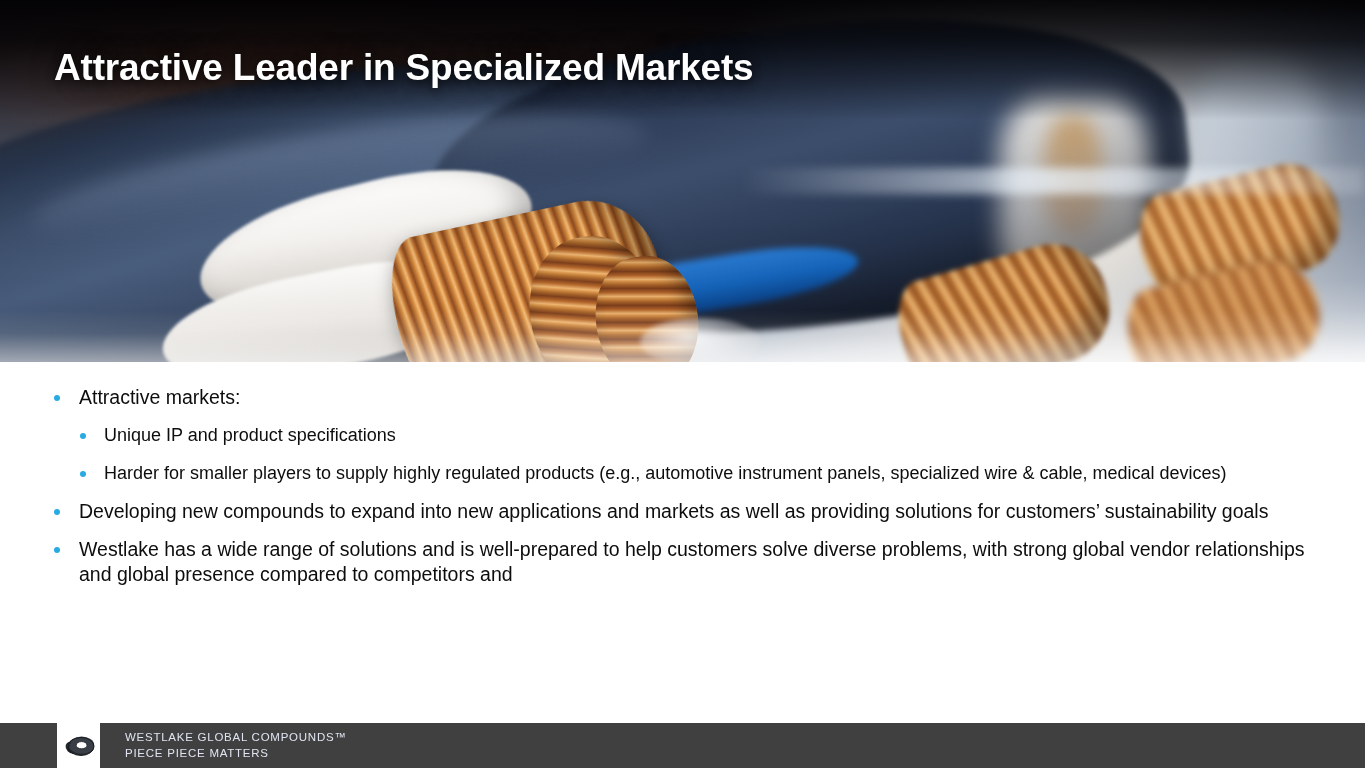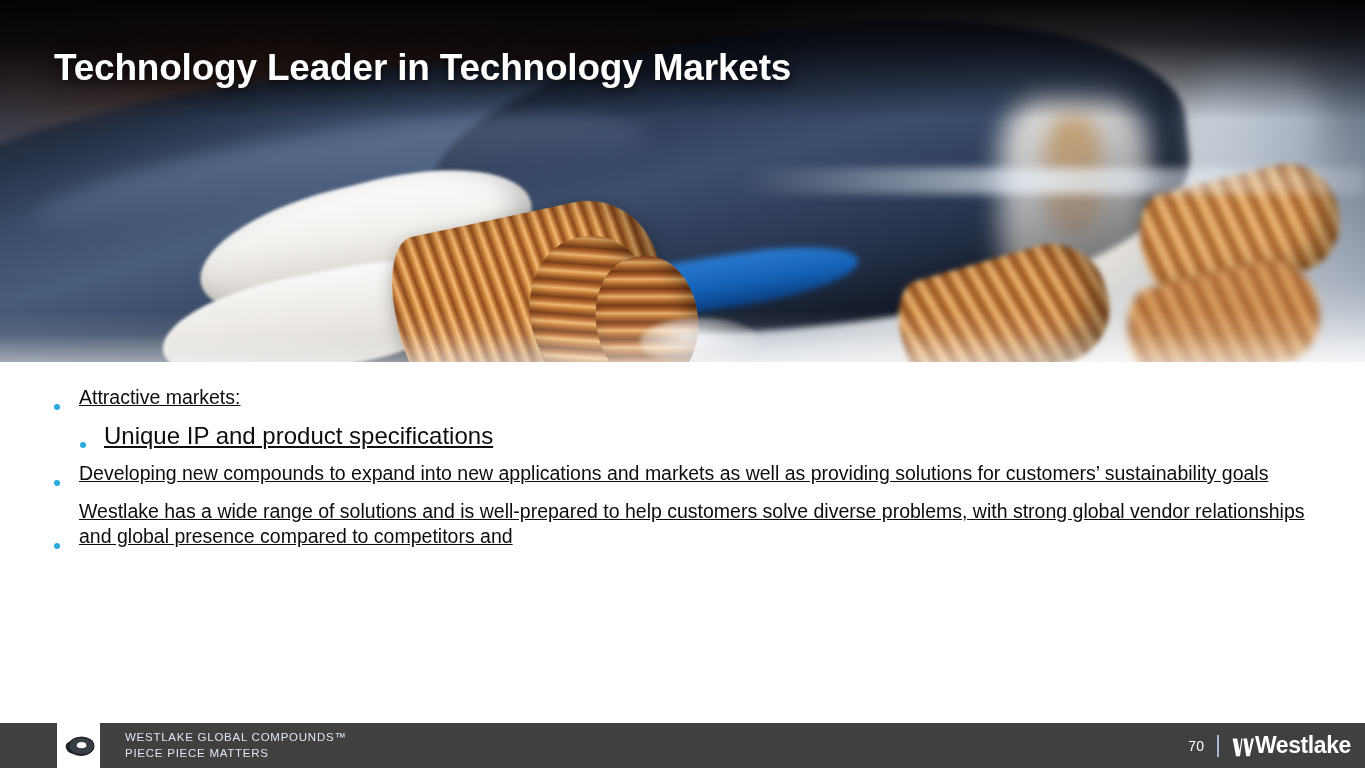--- a/index.html
+++ b/index.html
@@ -321,23 +321,22 @@
   
   .body {
     position: absolute;
     left: 0;
     top: 372px;
     width: 1365px;
   }
   .bullet-l1, .bullet-l2 {
     position: relative;
     display: flex;
-    align-items: flex-end;
+    align-items: flex-start;
     color: #101010;
-    text-decoration: underline;
   }
   .bullet-l1 {
     margin: 0 54px 0 54px;
     padding-top: 13px;
   }
   .bullet-l2 {
     margin: 0 54px 0 80px;
     padding-top: 13px;
   }
   .dot {
@@ -348,21 +347,21 @@
     background: #29ABE2;
     margin-top: 10px;
   }
   .bullet-l1 .dot { margin-right: 19px; }
   .bullet-l2 .dot { margin-right: 18px; }
   .btext {
     font-size: 19.5px;
     line-height: 25px;
     color: #0d0d0d;
   }
-  .bullet-l2 .btext { font-size: 24px; }
+  .bullet-l2 .btext { font-size: 18px; }
 
   
   .footer {
     position: absolute;
     left: 0;
     top: 723px;
     width: 1365px;
     height: 45px;
     background: #404040;
   }
@@ -439,34 +438,38 @@
     <div class="copper-end2"></div>
     <div class="frizz"></div>
     <div class="copper-2"></div>
     <div class="copper-3"></div>
     <div class="copper-4"></div>
     <div class="haze"></div>
     <div class="hero-vignette-top"></div>
     <div class="hero-vignette-bottom"></div>
   </div>
 
-  <div class="slide-title">Technology Leader in Technology Markets</div>
+  <div class="slide-title">Attractive Leader in Specialized Markets</div>
 
   <div class="body">
 
     <div class="bullet-l1">
       <span class="dot"></span>
       <span class="btext">Attractive markets:</span>
     </div>
 
     <div class="bullet-l2">
       <span class="dot"></span>
       <span class="btext">Unique IP and product specifications</span>
     </div>
 
+    <div class="bullet-l2">
+      <span class="dot"></span>
+      <span class="btext">Harder for smaller players to supply highly regulated products (e.g., automotive instrument panels, specialized wire &amp; cable, medical devices)</span>
+    </div>
 
 
     <div class="bullet-l1">
       <span class="dot"></span>
       <span class="btext">Developing new compounds to expand into new applications and markets as well as providing solutions for customers’ sustainability goals</span>
     </div>
 
     <div class="bullet-l1">
       <span class="dot"></span>
       <span class="btext">Westlake has a wide range of solutions and is well-prepared to help customers solve diverse problems, with strong global vendor relationships and global presence compared to competitors and</span>
@@ -486,27 +489,16 @@
         <path d="M7.4 12.4 C5.2 13.6 5.2 16.2 7.5 17.8" fill="none" stroke="#23262b" stroke-width="1.7" stroke-linecap="round"></path>
         <ellipse cx="19" cy="13.5" rx="13" ry="9" fill="none" stroke="#14171b" stroke-width="0.9"></ellipse>
       </svg>
     </div>
 
     <div class="footer-text">
       <div>WESTLAKE GLOBAL COMPOUNDS™</div>
       <div>PIECE PIECE MATTERS</div>
     </div>
 
-    <div class="footer-right">
-      <span class="page-num">70</span>
-      <span class="vdiv"></span>
-      <span class="wordmark">
-        <svg class="wmark" width="22" height="23" viewBox="0 0 22 23">
-          <path d="M0.6 4.4 H5.2 L7.6 16.4 L9.3 4.4 H10.6 L8.0 22.2 H4.0 Z" fill="#ffffff"></path>
-          <path d="M11.4 4.4 H15.0 L17.2 16.0 L19.4 4.4 H22 L17.8 22.2 H14.2 Z" fill="#ffffff"></path>
-        </svg>
-        <span>Westlake</span>
-      </span>
-    </div>
 
   </div>
 
 </div>
 
 </body></html>

